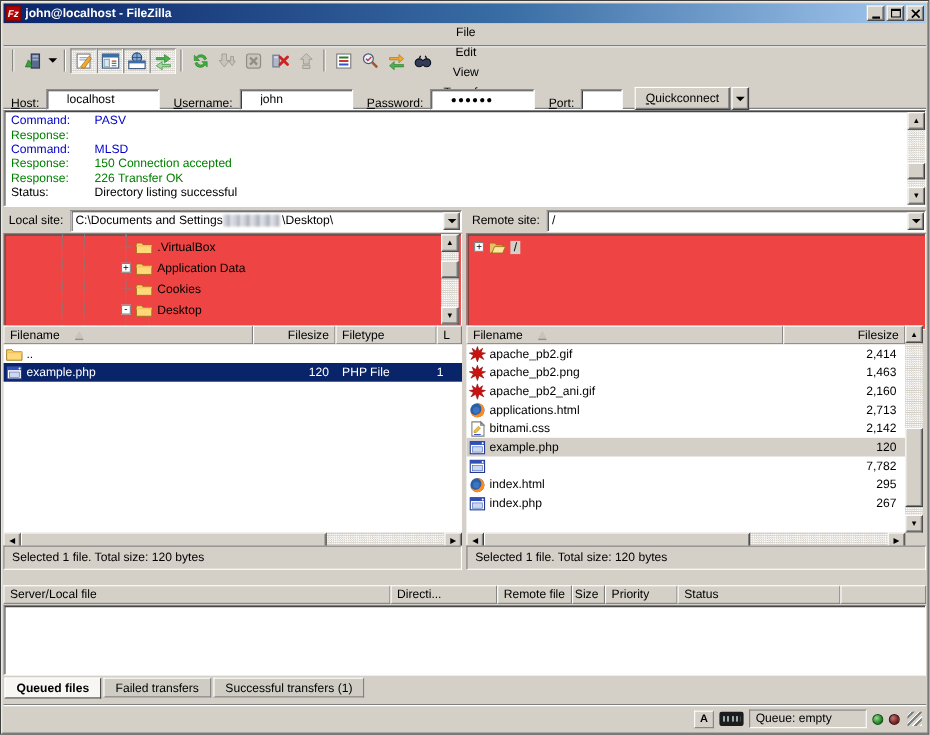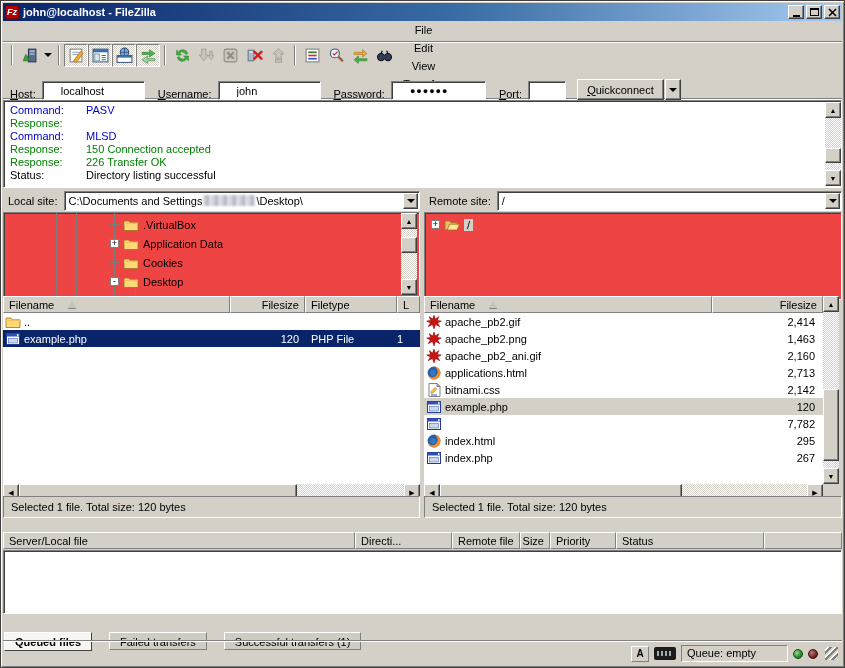--- a/index.html
+++ b/index.html
@@ -116,21 +116,21 @@
   .sthumb { position:absolute; background:#d4d0c8; border:1px solid;
     border-color:#fff #404040 #404040 #fff; box-shadow:inset -1px -1px 0 #808080; }
   
   .pstat { position:absolute; top:496px; height:22px; padding:4px 7px;
     border:1px solid; border-color:#808080 #fff #fff #808080; background:#d4d0c8;
     white-space:nowrap; overflow:hidden; }
   .qhead { position:absolute; top:532px; left:3px; right:3px; height:18px; display:flex; }
   .qbody { position:absolute; top:550px; left:3px; right:3px; height:64px; background:#fff;
     border:1px solid #808080; border-right-color:#fff; border-bottom-color:#fff;
     box-shadow:inset 1px 1px 0 #404040; }
-  .qtabs { position:absolute; top:632px; left:4px; height:20px; display:flex; gap:17px; }
+  .qtabs { position:absolute; top:616px; left:4px; height:20px; display:flex; gap:2px; }
   .tab { padding:3px 10px 2px; background:#cfccc4; border:1px solid;
     border-color:#fff #808080 #808080 #fff; height:18px; }
   .tab.active { background:#f7f6f3; font-weight:bold; border-color:#fff #404040 #404040 #fff; height:19px; }
   
   .statusbar { position:absolute; top:640px; left:3px; right:3px; height:25px;
     box-shadow: inset 0 1px 0 #808080, inset 0 2px 0 #fff;
     display:flex; align-items:center; justify-content:flex-end; gap:5px; padding:2px 4px 0 6px; }
   .type-ind { width:18px; height:16px; border:1px solid; border-color:#fff #808080 #808080 #fff;
     background:#d4d0c8; display:flex; align-items:center; justify-content:center;
     font-weight:bold; font-size:10px; }

